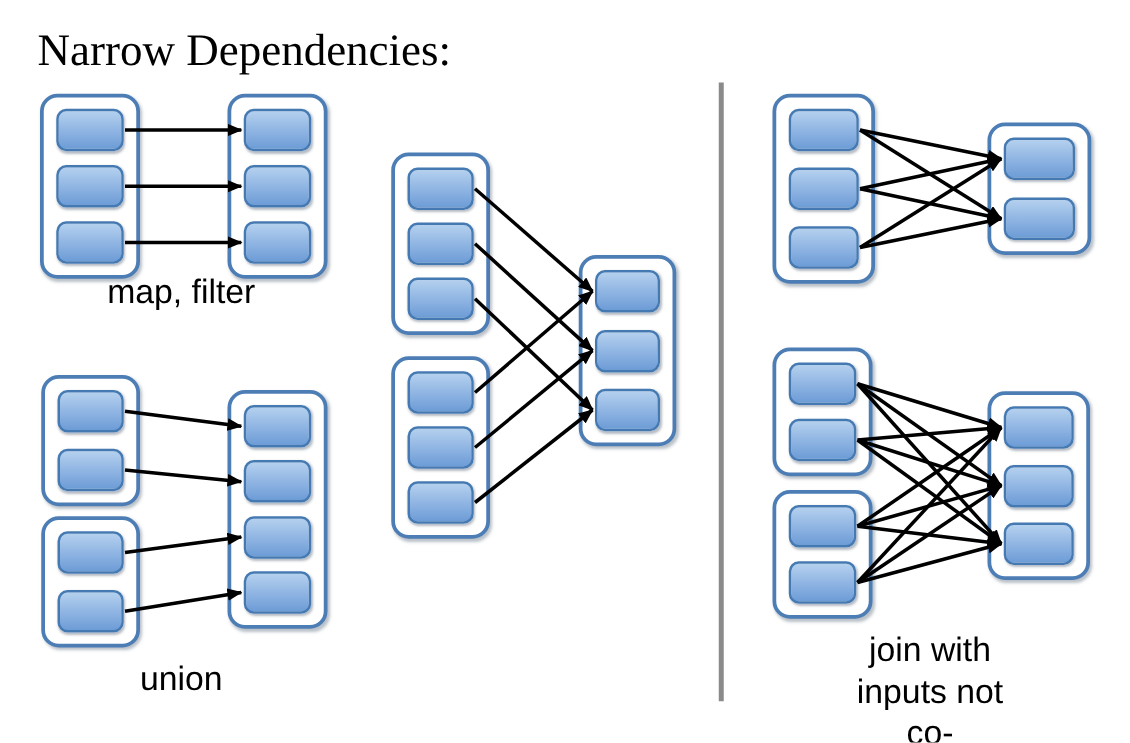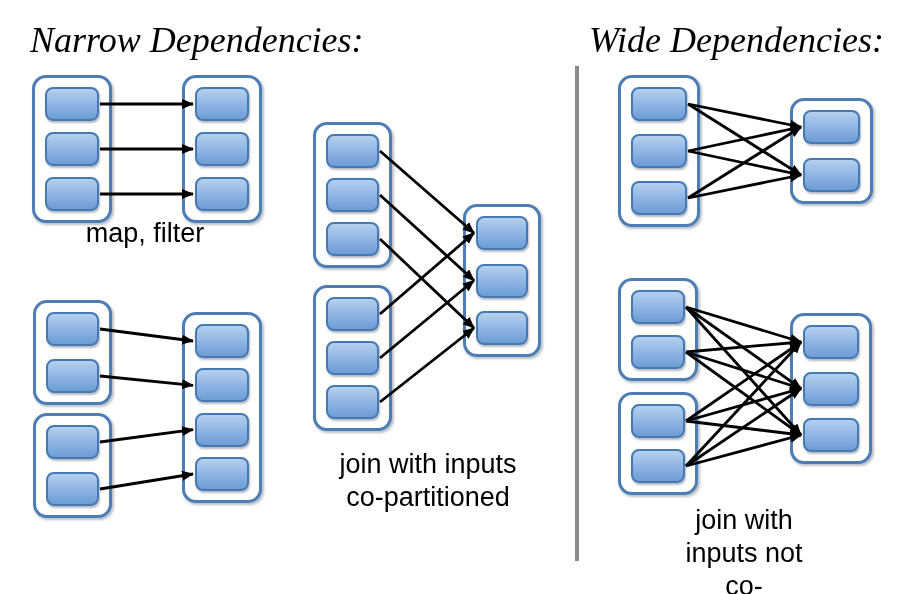--- a/index.html
+++ b/index.html
@@ -12,21 +12,20 @@
     overflow: hidden;
     font-family: "Liberation Sans", sans-serif;
   }
   .hdr {
     position: absolute;
     font-family: "Liberation Serif", serif;
     font-size: 36px;
     line-height: 1.15;
     color: var(--text, #000);
     white-space: nowrap;
-    font-style: italic;
   }
   .hdr-narrow { left: 30px; top: 20px; }
   .hdr-wide  { left: 589px; top: 20px; }
   .divider {
     position: absolute;
     left: 575px; top: 66px;
     width: 4px; height: 495px;
     background: var(--divider, #8a8a8a);
   }
   #diagram-layer { position: absolute; left: 0; top: 0; width: 100%; height: 100%; }
@@ -68,21 +67,20 @@
   .lbl-union       { left: 145px; top: 527px; }
   .lbl-join-co     { left: 428px; top: 448px; }
   .lbl-gbk         { left: 739px; top: 230px; }
   .lbl-join-not-co { left: 744px; top: 504px; }
 </style>
 </head>
 <body>
 
 <div class="stage">
   <div class="hdr hdr-narrow">Narrow Dependencies:</div>
-  <div class="hdr hdr-wide">Wide Dependencies:</div>
   <div class="divider"></div>
 
   <div id="diagram-layer">
       <div class="rdd" style="left: 32px; top: 75px; width: 80px; height: 148px;">
         <div class="part" style="left: 10px; top: 9px; width: 54px; height: 34px;"></div>
         <div class="part" style="left: 10px; top: 54px; width: 54px; height: 34px;"></div>
         <div class="part" style="left: 10px; top: 99px; width: 54px; height: 34px;"></div>
       </div>
       <div class="rdd" style="left: 182px; top: 75px; width: 80px; height: 148px;">
         <div class="part" style="left: 10px; top: 9px; width: 54px; height: 34px;"></div>
@@ -175,17 +173,16 @@
       <line x1="686" y1="352" x2="801" y2="435" marker-end="url(#arrowhead)"></line>
       <line x1="686" y1="421" x2="801" y2="342" marker-end="url(#arrowhead)"></line>
       <line x1="686" y1="421" x2="801" y2="388.5" marker-end="url(#arrowhead)"></line>
       <line x1="686" y1="421" x2="801" y2="435" marker-end="url(#arrowhead)"></line>
       <line x1="686" y1="466" x2="801" y2="342" marker-end="url(#arrowhead)"></line>
       <line x1="686" y1="466" x2="801" y2="388.5" marker-end="url(#arrowhead)"></line>
       <line x1="686" y1="466" x2="801" y2="435" marker-end="url(#arrowhead)"></line>
     </svg>
 
   <div class="dlabel lbl-map-filter">map, filter</div>
-  <div class="dlabel lbl-join-co">join with inputs
-co-partitioned</div>
+  <div class="dlabel lbl-union">union</div>
   <div class="dlabel lbl-join-not-co">join with inputs not
 co-partitioned</div>
 </div>
 
 </body></html>

